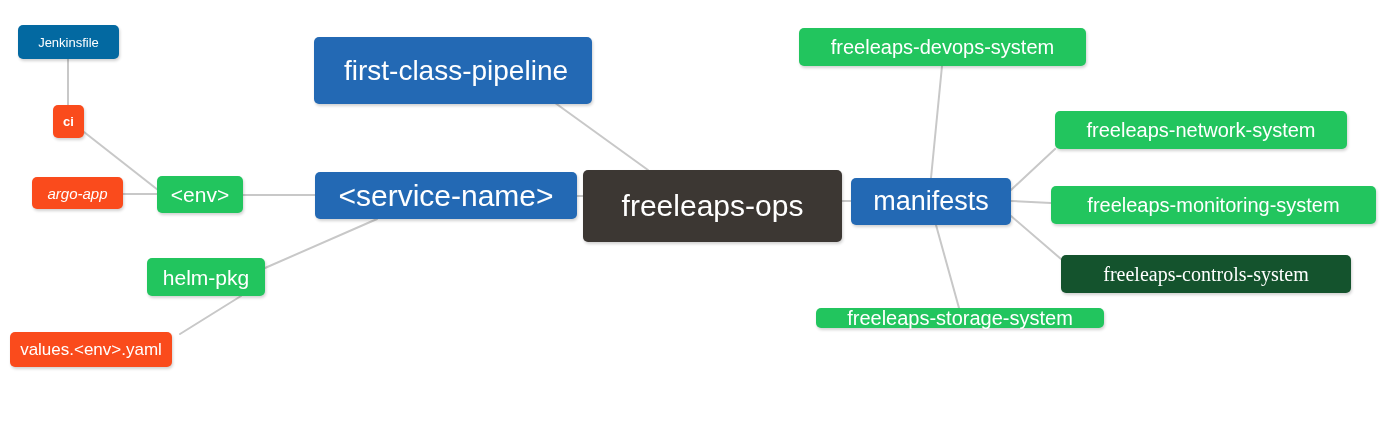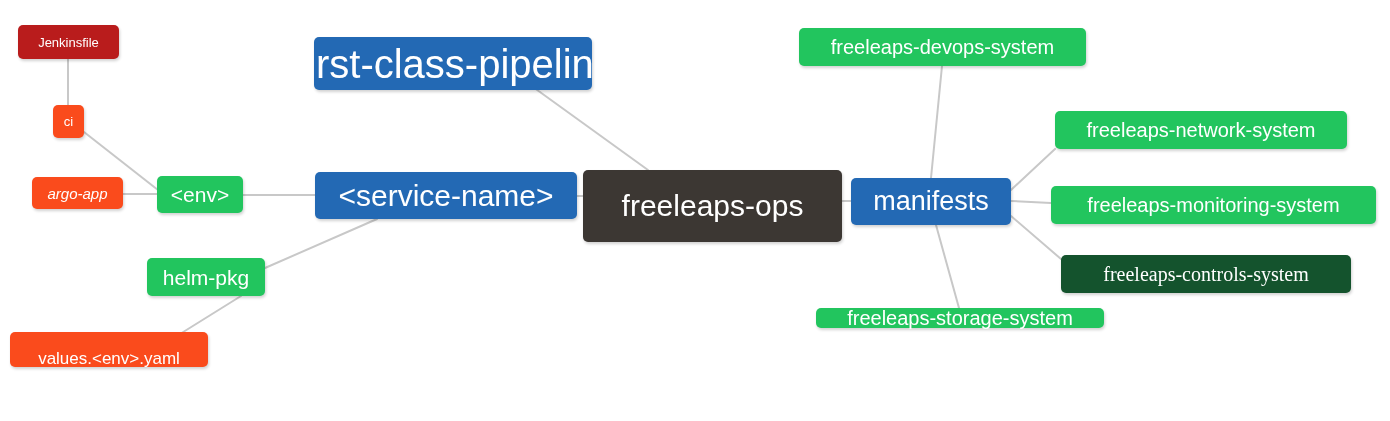--- a/index.html
+++ b/index.html
@@ -58,39 +58,39 @@
       <line x1="577" y1="196" x2="583" y2="196" stroke="#c8c8c8" stroke-width="2" stroke-linecap="round"></line>
       <line x1="533" y1="87" x2="648" y2="170" stroke="#c8c8c8" stroke-width="2" stroke-linecap="round"></line>
       <line x1="842" y1="201" x2="851" y2="201" stroke="#c8c8c8" stroke-width="2" stroke-linecap="round"></line>
       <line x1="931" y1="178" x2="942" y2="66" stroke="#c8c8c8" stroke-width="2" stroke-linecap="round"></line>
       <line x1="1011" y1="190" x2="1055" y2="149" stroke="#c8c8c8" stroke-width="2" stroke-linecap="round"></line>
       <line x1="1011" y1="201" x2="1051" y2="203" stroke="#c8c8c8" stroke-width="2" stroke-linecap="round"></line>
       <line x1="1011" y1="216" x2="1061" y2="259" stroke="#c8c8c8" stroke-width="2" stroke-linecap="round"></line>
       <line x1="936" y1="225" x2="959" y2="308" stroke="#c8c8c8" stroke-width="2" stroke-linecap="round"></line>
     </svg>
   <div id="node-layer">
-      <div class="node" style="left: 18px; top: 25px; width: 101px; height: 34px; background: #b91c1c; font-size: 13px;">
+      <div class="node" style="left: 18px; top: 25px; width: 101px; height: 34px; background: #0369a1; font-size: 13px;">
         <span class="node-label">Jenkinsfile</span>
       </div>
-      <div class="node" style="left: 53px; top: 105px; width: 31px; height: 33px; background: rgb(250, 75, 28); font-size: 13px;">
+      <div class="node" style="left: 53px; top: 105px; width: 31px; height: 33px; background: rgb(250, 75, 28); font-size: 13px; font-weight: bold;">
         <span class="node-label">ci</span>
       </div>
       <div class="node" style="left: 32px; top: 177px; width: 91px; height: 32px; background: rgb(250, 75, 28); font-size: 15px; font-style: italic;">
         <span class="node-label">argo-app</span>
       </div>
       <div class="node" style="left: 157px; top: 176px; width: 86px; height: 37px; background: rgb(34, 197, 94); font-size: 21px;">
         <span class="node-label">&lt;env&gt;</span>
       </div>
       <div class="node" style="left: 147px; top: 258px; width: 118px; height: 38px; background: rgb(34, 197, 94); font-size: 21px; align-items: center;">
         <span class="node-label">helm-pkg</span>
       </div>
-      <div class="node" style="left: 10px; top: 332px; width: 198px; height: 35px; background: rgb(250, 75, 28); font-size: 17px; align-items: flex-end;">
+      <div class="node" style="left: 10px; top: 332px; width: 162px; height: 35px; background: rgb(250, 75, 28); font-size: 17px;">
         <span class="node-label">values.&lt;env&gt;.yaml</span>
       </div>
-      <div class="node" style="left: 314px; top: 37px; width: 278px; height: 53px; background: rgb(35, 105, 180); font-size: 40px; padding-left: 16px;">
+      <div class="node" style="left: 314px; top: 37px; width: 278px; height: 67px; background: rgb(35, 105, 180); font-size: 28px; padding-left: 16px;">
         <span class="node-label">first-class-pipeline</span>
       </div>
       <div class="node" style="left: 315px; top: 172px; width: 262px; height: 47px; background: rgb(35, 105, 180); font-size: 30px;">
         <span class="node-label">&lt;service-name&gt;</span>
       </div>
       <div class="node" style="left: 583px; top: 170px; width: 259px; height: 72px; background: rgb(60, 55, 51); font-size: 30px; align-items: center;">
         <span class="node-label">freeleaps-ops</span>
       </div>
       <div class="node" style="left: 851px; top: 178px; width: 160px; height: 47px; background: rgb(35, 105, 180); font-size: 27px;">
         <span class="node-label">manifests</span>

